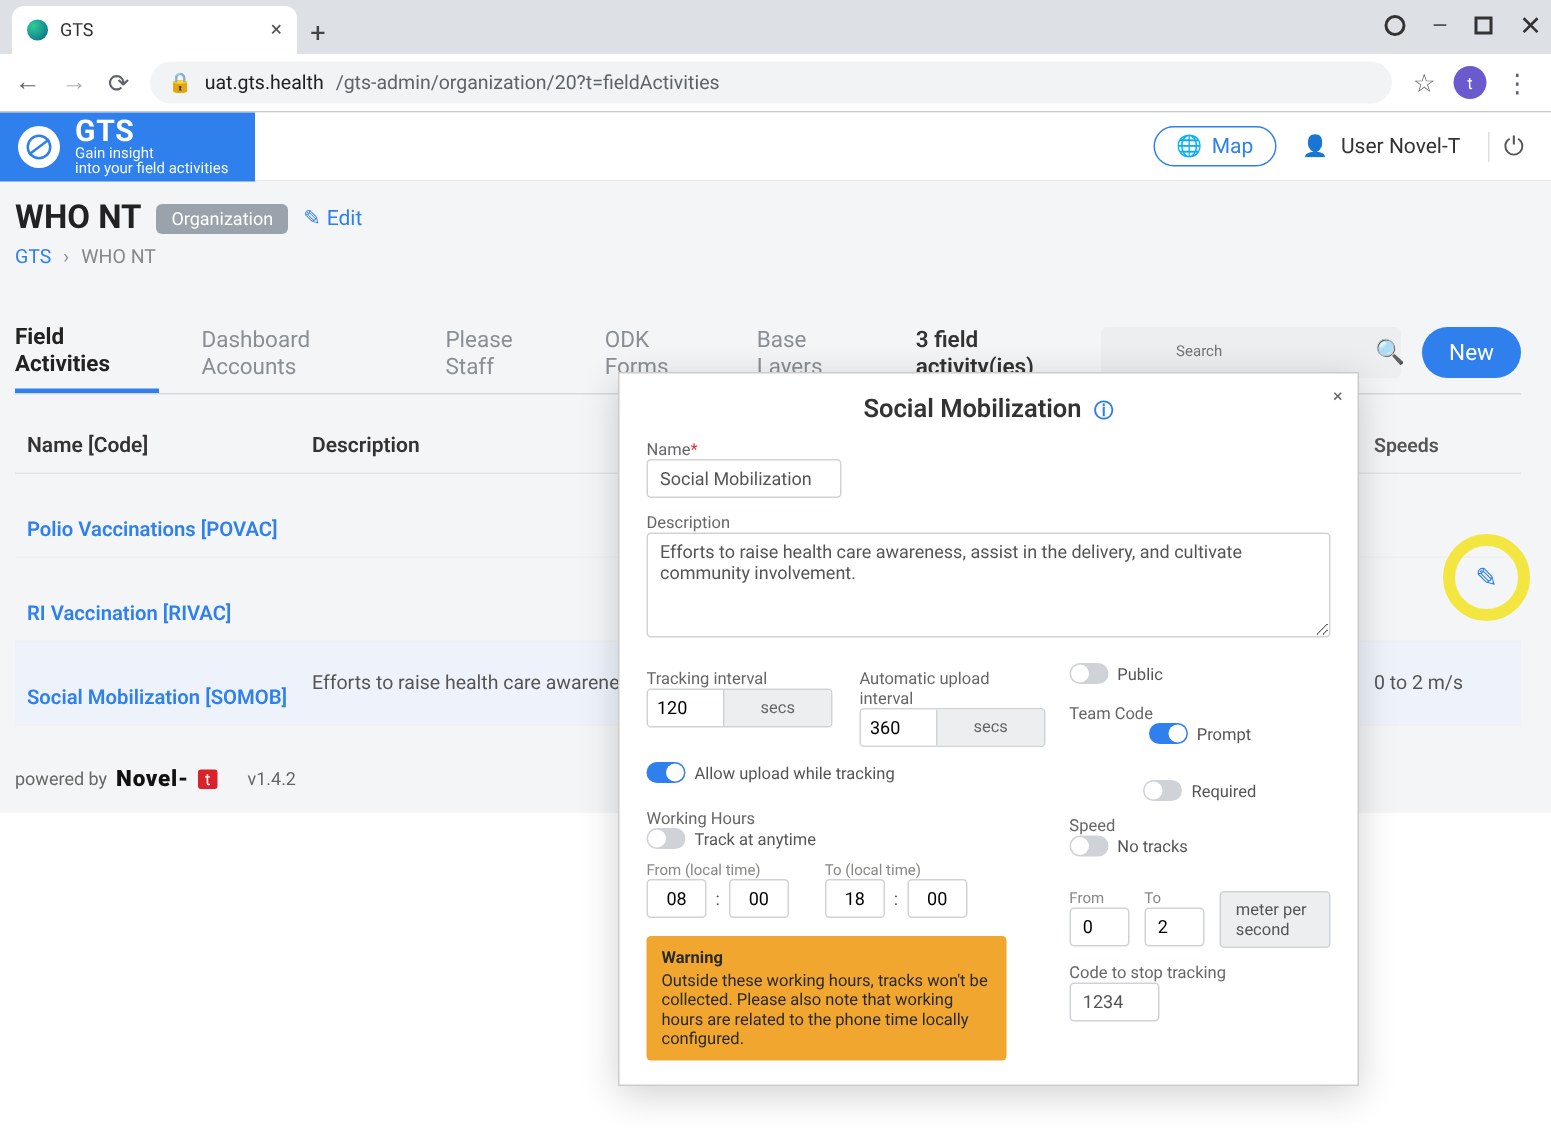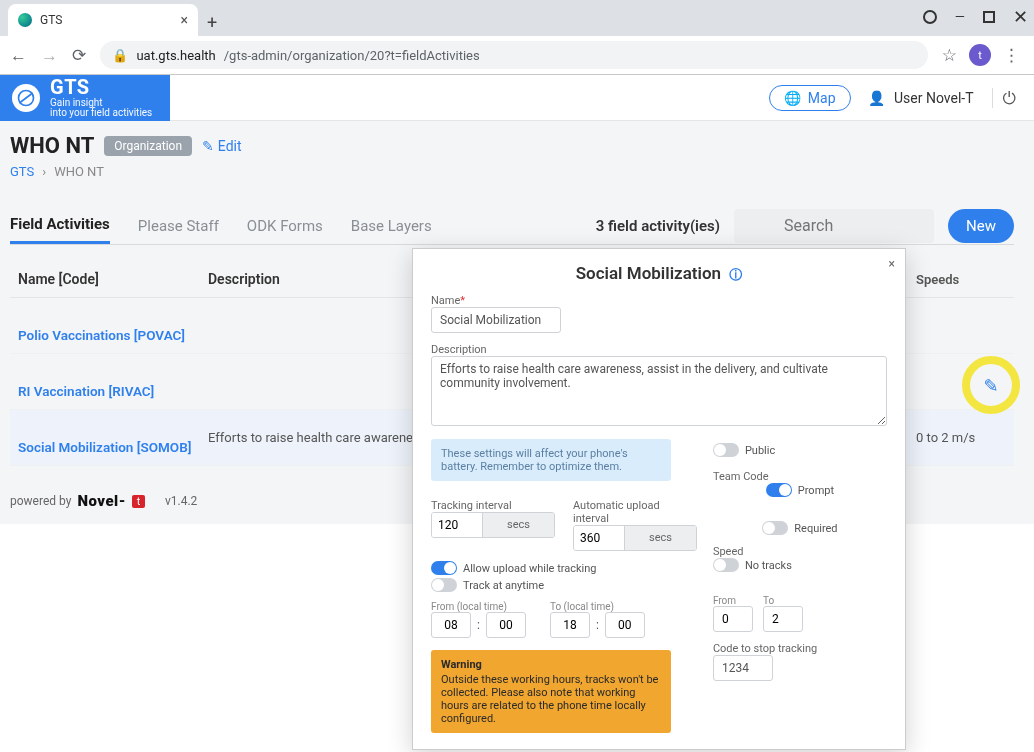--- a/index.html
+++ b/index.html
@@ -46,21 +46,21 @@
 .breadcrumbs { margin-top: 6px; font-size: 13px; color: #888; display: flex; gap: 8px; align-items: center; }
 .breadcrumbs .lnk { color: #2f80ed; cursor: pointer; }
 
 
 .tabs-row { display: flex; align-items: center; margin-top: 28px; border-bottom: 1px solid #d7d9db; }
 .tabs-row .ptab { padding: 8px 0; margin-right: 28px; font-size: 15px; color: #8a8f95; cursor: pointer; }
 .tabs-row .ptab.active { color: #222; font-weight: 700; border-bottom: 3px solid #2f80ed; }
 .tabs-right { margin-left: auto; display: flex; align-items: center; gap: 14px; }
 .count-txt { font-size: 15px; color: #333; font-weight: 600; }
 .search-box { display: flex; align-items: center; background: #eceef0; border-radius: 4px; height: 34px; padding: 0 10px; width: 200px; color: #888; }
-.search-box input { border: 0; background: transparent; outline: none; flex:1; font-size: 16px; color: #14532d; margin-left: 40px; }
+.search-box input { border: 0; background: transparent; outline: none; flex:1; font-size: 10px; color: #14532d; margin-left: 40px; }
 .new-btn { background: #2f80ed; color: #fff; border: 0; border-radius: 18px; height: 34px; padding: 0 18px; font-size: 15px; cursor: pointer; }
 
 
 .table { margin-top: 16px; }
 .thead, .trow { display: grid; grid-template-columns: 190px 1fr 90px; align-items: center; padding: 10px 8px; font-size: 14px; }
 .thead { color: #333; font-weight: 600; border-bottom: 1px solid #e3e5e7; }
 .trow { border-bottom: 1px solid #eef0f1; }
 .trow .name { color: #2f80ed; cursor: pointer; font-weight: 600; font-size: 13.5px; margin-top: 19px; }
 .trow.selected { background: #eef3fb; }
 .trow .desc { color: #555; font-size: 13px; line-height: 1.35; }
@@ -172,20 +172,21 @@
     </span>
   </div>
   <div class="breadcrumbs">
     <span class="lnk">GTS</span>
     <span>›</span>
     <span>WHO NT</span>
   </div>
 
   <div class="tabs-row">
     <div class="ptab active">Field Activities</div>
+    <div class="ptab">Dashboard Accounts</div>
     <div class="ptab">Please Staff</div>
     <div class="ptab">ODK Forms</div>
     <div class="ptab">Base Layers</div>
     <div class="tabs-right">
       <span class="count-txt">3 field activity(ies)</span>
       <div class="search-box">
         <input placeholder="Search" style="">
         <span style="color:#aaa">🔍</span>
       </div>
       <button class="new-btn">New</button>
@@ -235,21 +236,20 @@
   </div>
 
   <label class="req">Name</label>
   <input type="text" class="name-in" value="Social Mobilization" style="">
 
   <label>Description</label>
   <textarea style="">Efforts to raise health care awareness, assist in the delivery, and cultivate community involvement.</textarea>
 
   <div class="two-col">
     <div class="col-l">
-      <div class="info-box">These settings will affect your phone's battery. Remember to optimize them.</div>
 
       <div style="display:flex; gap:18px; margin-top:8px;">
         <div>
           <label>Tracking interval</label>
           <div class="inline-inp">
             <input value="120" style="">
             <span class농="" class="unit">secs</span>
           </div>
         </div>
         <div>
@@ -259,20 +259,21 @@
             <span class="unit">secs</span>
           </div>
         </div>
       </div>
 
       <div class="toggle" style="margin-top:10px">
         <span class="sw on"></span>
         <span>Allow upload while tracking</span>
       </div>
 
+      <label style="margin-top:14px">Working Hours</label>
       <div class="toggle">
         <span class="sw"></span>
         <span>Track at anytime</span>
       </div>
       <div style="display:flex; gap:24px; margin-top:6px;">
         <div>
           <div style="font-size:10px;color:#888">From (local time)</div>
           <div class="time-pair">
             <input class="small-in" value="08" style="">
             <span>:</span>
@@ -320,20 +321,21 @@
         </div>
       <div style="display:flex; gap:10px; margin-top:20px;">
         <div>
           <div style="font-size:10px;color:#888">From</div>
           <input class="small-in" value="0" style="">
         </div>
         <div>
           <div style="font-size:10px;color:#888">To</div>
           <input class="small-in" value="2" style="">
         </div>
+        <span class="unit-chip">meter per second</span>
       </div>
 
       <label>Code to stop tracking</label>
       <input type="text" style="width: 60px;" value="1234">
     </div>
   </div>
 
   
 </div>
 

